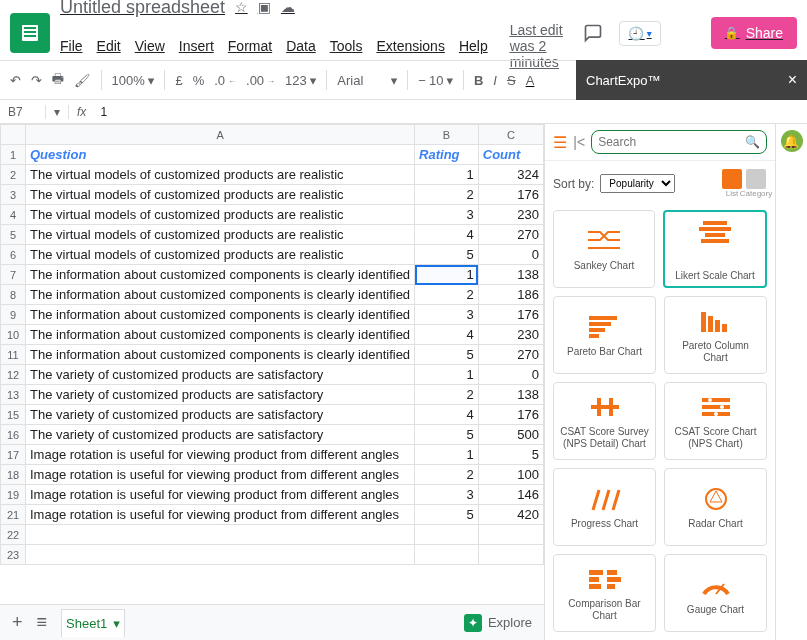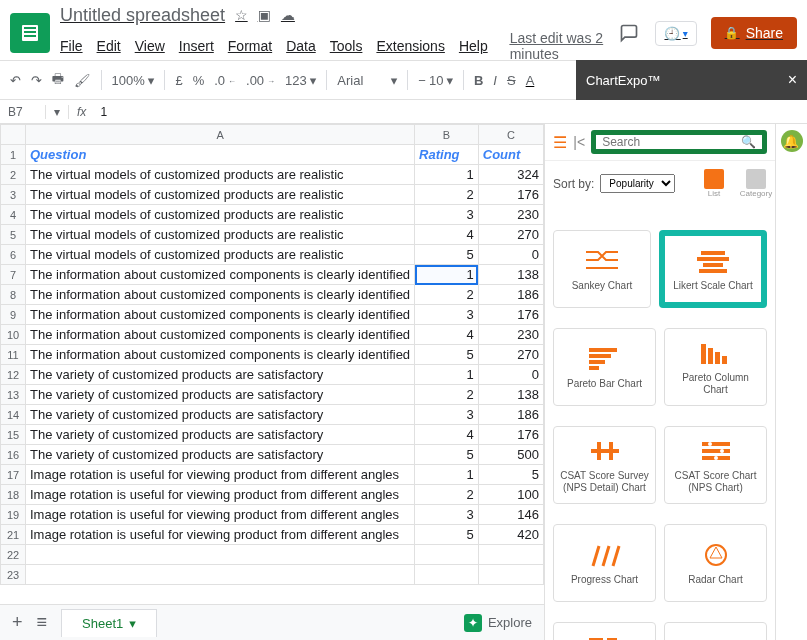--- a/index.html
+++ b/index.html
@@ -7,21 +7,21 @@
   .header { display: flex; align-items: center; padding: 6px 10px 0 10px; height: 60px; text-decoration: underline; }
   .logo { width: 40px; height: 40px; background: #0f9d58; border-radius: 4px; display:flex; align-items:center; justify-content:center; margin-right:10px;}
   .logo svg { width: 24px; height: 24px; }
   .title-area { flex: 1; }
   .title-row { display: flex; align-items: center; gap: 10px; color:#5f6368; font-size:18px; }
   .title-row .doc-title { color:#5f6368; }
   .title-icons { color:#5f6368; display:flex; gap:10px; font-size:14px;}
   .menus { display: flex; gap: 14px; font-size: 14px; color:#202124; margin-top:4px; align-items:center;}
   .menus .last-edit { color:#5f6368; text-decoration: underline; margin-left:8px;}
   .header-right { display:flex; align-items:center; gap:14px; }
-  .share-btn { background:#c2410c; color:#fff; border:none; border-radius:4px; padding:8px 14px; font-size:14px; display:flex; align-items:center; gap:6px; cursor:pointer;}
+  .share-btn { background:#ec4899; color:#fff; border:none; border-radius:4px; padding:8px 14px; font-size:14px; display:flex; align-items:center; gap:6px; cursor:pointer;margin-left:36px;}
   .share-btn::before { content:"🔒"; font-size:12px;}
   .history-ico { border:1px solid #dadce0; border-radius:4px; padding:4px 8px; color:#1a73e8; display:flex; align-items:center; gap:2px;}
   .comment-ico { width:24px; height:24px; color:#5f6368; display:flex; align-items:center; justify-content:center;}
   .toolbar { display:flex; align-items:center; border-top:1px solid #e0e0e0; border-bottom:1px solid #e0e0e0; height:40px; }
   .toolbar-left { flex:1; display:flex; align-items:center; gap:10px; padding:0 10px; color:#5f6368; font-size:13px;}
   .tsep { width:1px; height:20px; background:#dadce0; }
   .tb-item { display:flex; align-items:center; gap:3px; cursor:pointer;}
   .toolbar-right { background:#404040; color:#fff; width:231px; height:40px; display:flex; align-items:center; justify-content:space-between; padding:0 10px; font-size:13px;}
   .toolbar-right .close { font-size:16px; cursor:pointer;}
   .fx-row { display:flex; align-items:center; height:24px; border-bottom:1px solid #e0e0e0; font-size:12px; color:#5f6368;}
@@ -35,43 +35,43 @@
   table.grid { border-collapse:collapse; width:100%; font-size:13px;}
   table.grid th, table.grid td { border:1px solid #e0e0e0; height:20px; padding:0 4px; white-space:nowrap; overflow:hidden;}
   table.grid th { background:#f8f9fa; font-weight:normal; color:#5f6368; text-align:center; font-size:11px;}
   .rowhead { width:28px; background:#f8f9fa; text-align:center; color:#5f6368; font-size:11px;}
   .col-a { width:320px; text-align:left;}
   .col-b { width:75px; text-align:right;}
   .col-c { width:80px; text-align:right;}
   .hdr-cell { text-align:left !important; font-weight:bold; color:#3b82f6;font-style:italic;}
   .selected { outline:2px solid #1a73e8; outline-offset:-2px; background:#e8f0fe40;}
   .sheet-tabs { height:36px; border-top:1px solid #e0e0e0; display:flex; align-items:center; gap:14px; padding:0 12px; background:#f8f9fa;}
-  .sheet-tab { background:#fff; border:1px solid #dadce0; border-bottom:none; border-radius:0; padding:6px 20px; color:#188038; font-size:13px; display:flex; align-items:center; gap:6px;}
+  .sheet-tab { background:#fff; border:1px solid #dadce0; border-bottom:none; border-radius:0; padding:6px 4px; color:#188038; font-size:13px; display:flex; align-items:center; gap:6px;}
   .sheet-tabs .plus, .sheet-tabs .menu { color:#5f6368; font-size:18px; cursor:pointer;}
   .explore { margin-left:auto; display:flex; align-items:center; gap:6px; color:#5f6368; font-size:13px;}
   .explore-ico { background:#0f9d58; width:18px; height:18px; border-radius:3px; display:flex; align-items:center; justify-content:center; color:#fff; font-size:12px;}
   
   .sidebar-col { display:flex;}
   .sidebar { width:231px; background:#fff; border-left:1px solid #e0e0e0; display:flex; flex-direction:column;}
   .sb-top { display:flex; align-items:center; gap:6px; padding:6px 8px; border-bottom:1px solid #eee;}
   .sb-top .hamb { color:#f47216; font-size:16px;}
   .sb-top .back { color:#888; font-size:14px;}
-  .sb-search { flex:1; border:5px solid #15803d; border-radius:3px; height:24px; display:flex; align-items:center; padding:0 6px; font-size:12px; color:#888;}
+  .sb-search { flex:1; border:1px solid #15803d; border-radius:8px; height:24px; display:flex; align-items:center; padding:0 6px; font-size:12px; color:#888;}
   .sb-search input { border:none; outline:none; width:100%; font-size:12px;}
   .sb-search .sicon { color:#888;}
   .sb-sort { display:flex; align-items:center; gap:6px; padding:8px; font-size:12px; color:#555;}
   .sb-sort select { font-size:10px; padding:2px 4px;}
-  .sb-view { margin-left:auto; display:flex; gap:20px;align-items:center;}
+  .sb-view { margin-left:auto; display:flex; gap:2px;align-items:center;}
   .sb-view .v { width:22px; display:flex; flex-direction:column; align-items:center; font-size:8px; color:#999;}
   .sb-view .v.active .vicon { background:#f47216;}
   .vicon { width:20px; height:20px; background:#ccc; border-radius:2px;}
   .charts { flex:1; overflow-y:auto; padding:4px 8px;}
-  .chart-row { display:flex; gap:8px; margin-bottom:8px;margin-top:20px;}
+  .chart-row { display:flex; gap:8px; margin-bottom:8px;}
   .chart-card { flex:1; border:1px solid #ddd; border-radius:4px; height:78px; display:flex; flex-direction:column; align-items:center; justify-content:center; padding:4px; cursor:pointer;}
-  .chart-card.selected-card { border:6px solid #14b8a6;}
+  .chart-card.selected-card { border:2px solid #14b8a6;justify-content:space-between;}
   .chart-card .cicon { width:40px; height:30px; display:flex; align-items:center; justify-content:center; color:#f47216; margin-bottom:4px;}
   .chart-card .clabel { font-size:10px; text-align:center; color:#555; line-height:1.2;}
   .rail { width:32px; border-left:1px solid #e0e0e0; display:flex; flex-direction:column; align-items:center; padding-top:6px;}
   .rail .badge { width:22px; height:22px; border-radius:50%; background:#7cb342; color:#fff; display:flex; align-items:center; justify-content:center; font-size:13px;}
   svg { display:block;}
 </style>
 </head>
 <body>
 
 <div class="header">
@@ -253,26 +253,20 @@
               <td class="rowhead">12</td>
               <td class="col-a">The variety of customized products are satisfactory</td>
               <td class="col-b">1</td>
               <td class="col-c">0</td>
             </tr>
             <tr>
               <td class="rowhead">13</td>
               <td class="col-a">The variety of customized products are satisfactory</td>
               <td class="col-b">2</td>
               <td class="col-c">138</td>
-            </tr>
-            <tr>
-              <td class="rowhead">14</td>
-              <td class="col-a">The variety of customized products are satisfactory</td>
-              <td class="col-b">3</td>
-              <td class="col-c">186</td>
             </tr>
             <tr>
               <td class="rowhead">15</td>
               <td class="col-a">The variety of customized products are satisfactory</td>
               <td class="col-b">4</td>
               <td class="col-c">176</td>
             </tr>
             <tr>
               <td class="rowhead">16</td>
               <td class="col-a">The variety of customized products are satisfactory</td>

